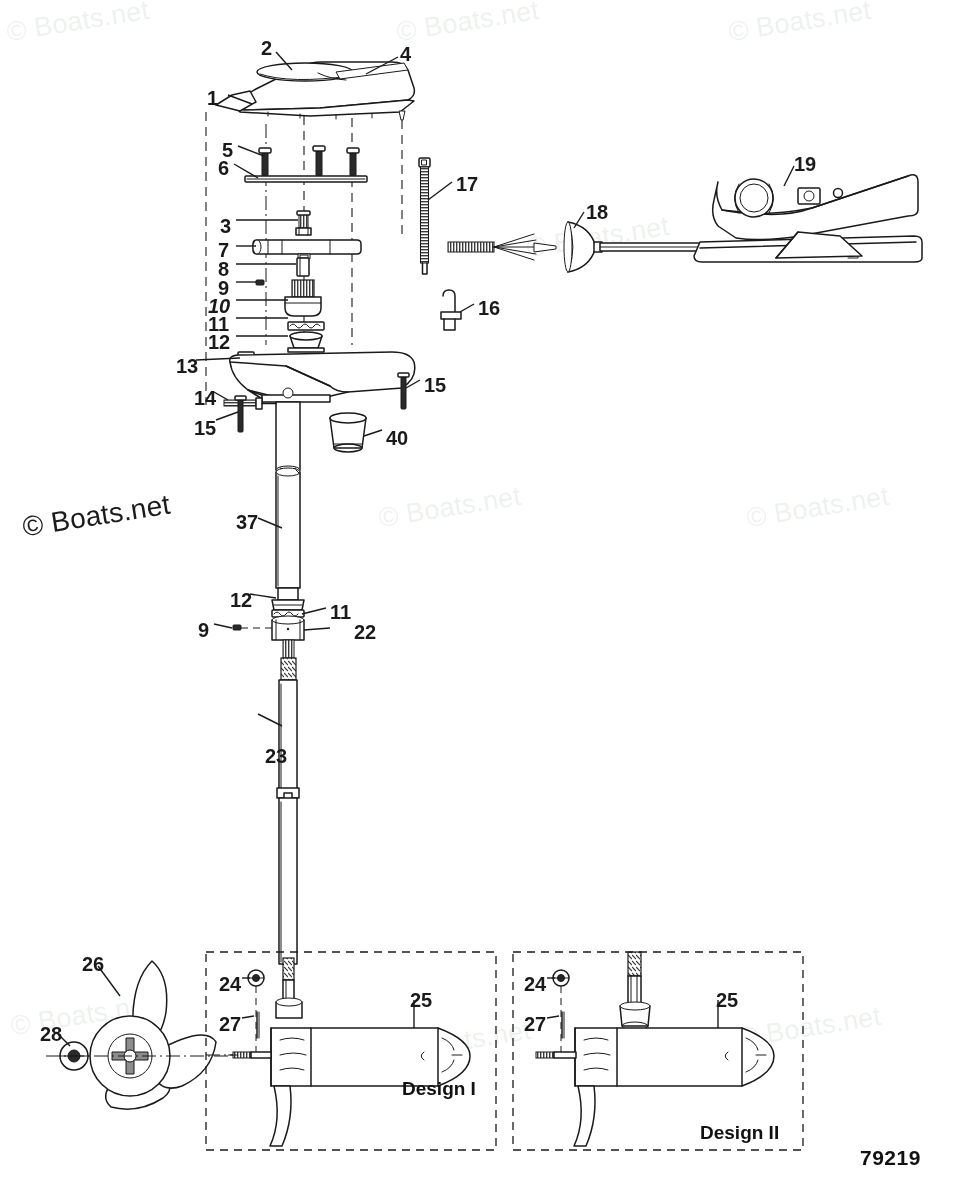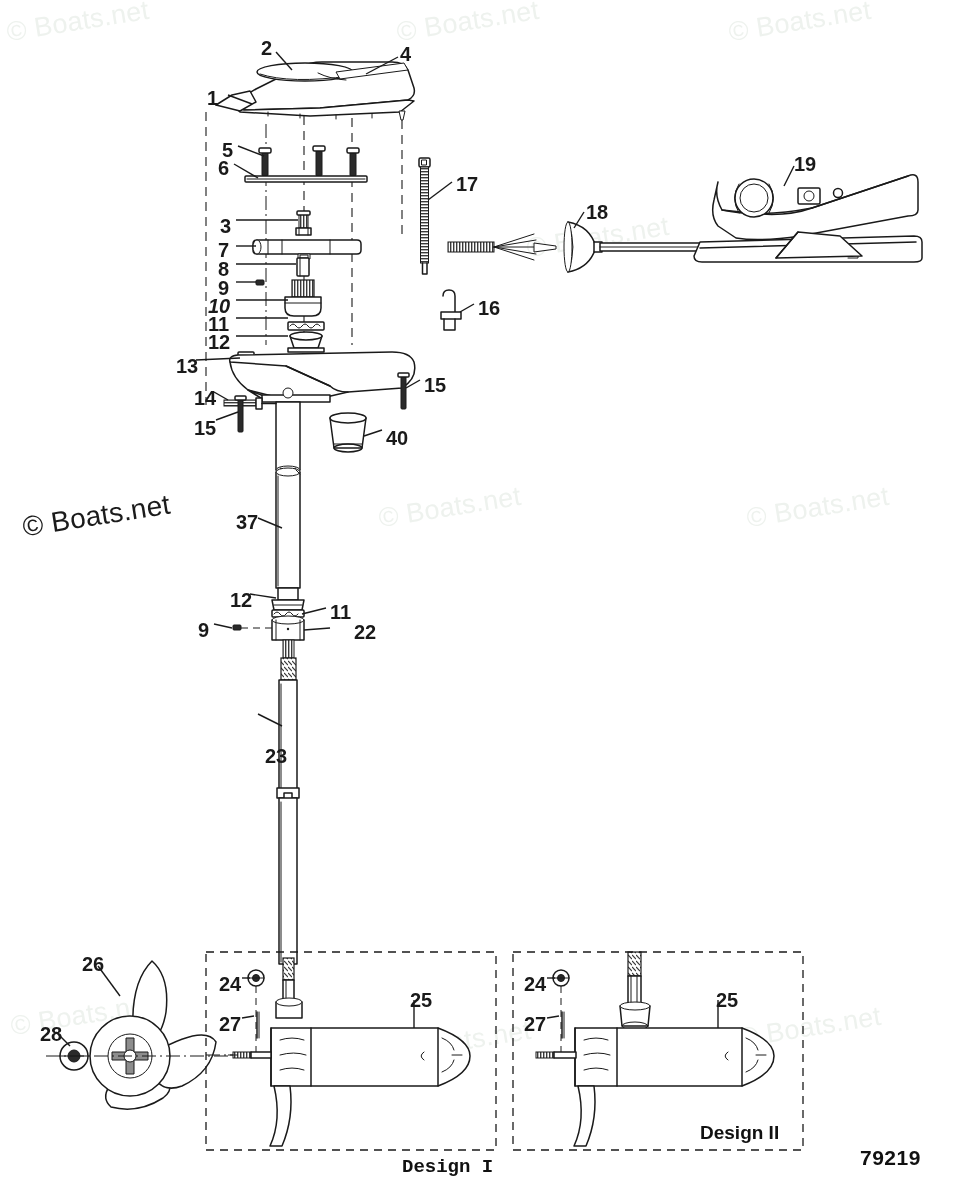--- a/index.html
+++ b/index.html
@@ -507,19 +507,19 @@
       <div class="callout" style="left: 40px; top: 1024px;">28</div>
       <div class="callout" style="left: 219px; top: 974px;">24</div>
       <div class="callout" style="left: 219px; top: 1014px;">27</div>
       <div class="callout" style="left: 410px; top: 990px;">25</div>
       <div class="callout" style="left: 524px; top: 974px;">24</div>
       <div class="callout" style="left: 524px; top: 1014px;">27</div>
       <div class="callout" style="left: 716px; top: 990px;">25</div>
     </div>
 
   <div id="design-layer">
-      <div class="design-label" style="left: 402px; top: 1156px; font-family: Liberation Mono, monospace;">Design I</div>
+      <div class="design-label" style="left: 402px; top: 1078px;">Design I</div>
       <div class="design-label" style="left: 700px; top: 1122px;">Design II</div>
     </div>
 
   <div class="dwg-number" style="left:860px; top:1146px;">79219</div>
 
 </div>
 
 </body></html>

